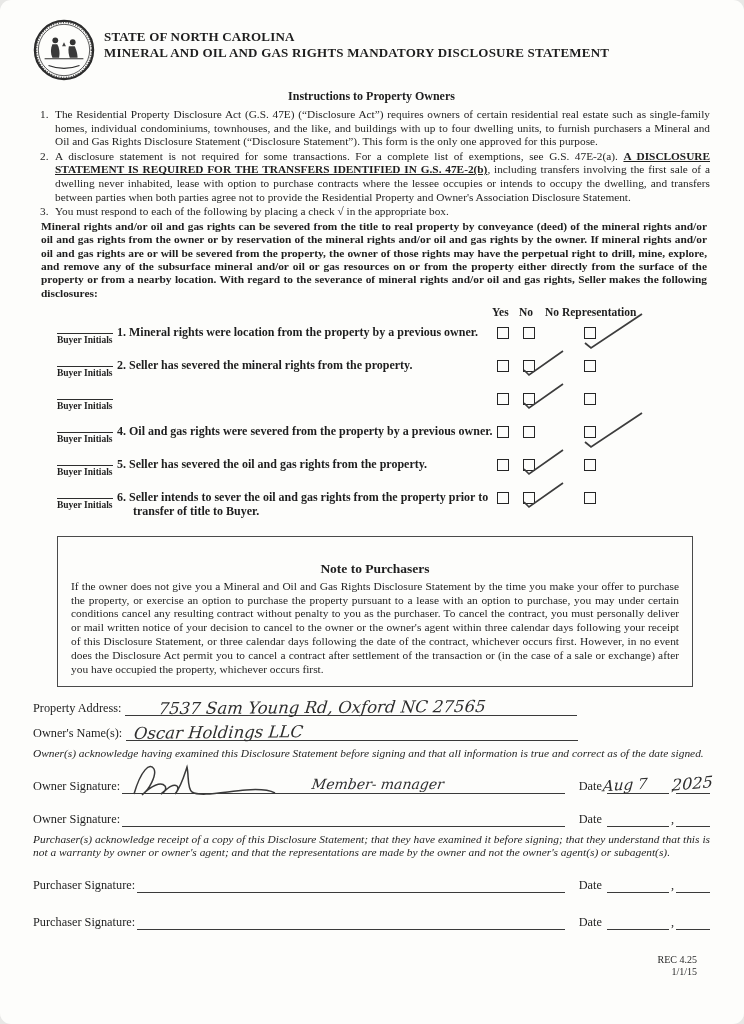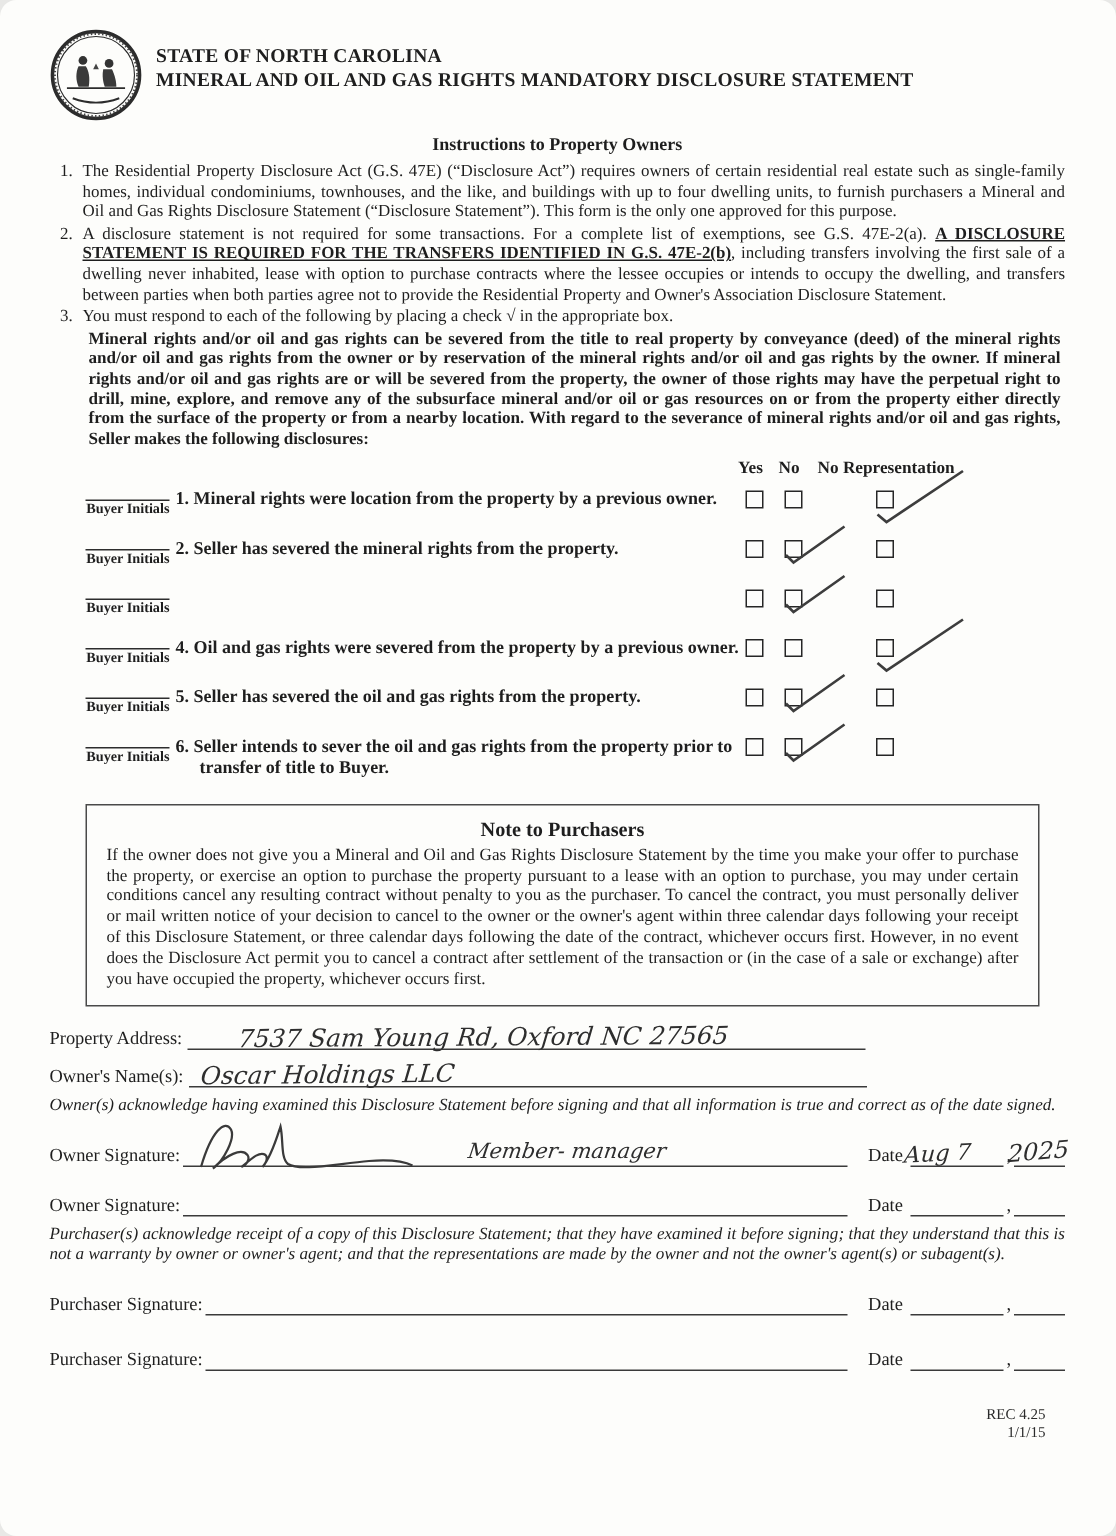--- a/index.html
+++ b/index.html
@@ -21,41 +21,41 @@
   .hdr-titles{margin-top:11px;}
   .hdr-line{font-weight:bold;font-size:13px;line-height:16px;letter-spacing:.2px;}
   
   .instr-head{text-align:center;font-weight:bold;font-size:12px;margin:7px 0 4px;}
   .instr-item{display:flex;font-size:11.3px;line-height:13.6px;text-align:justify;margin-bottom:1px;}
   .instr-num{flex:0 0 22px;padding-left:7px;box-sizing:border-box;}
   .instr-text{flex:1;}
   .u-bold{font-weight:bold;text-decoration:underline;}
   
   .disc-head{text-align:center;font-weight:bold;font-size:12.5px;margin:6px 0 2px;}
-  .disc-intro{font-weight:bold;font-size:11.4px;line-height:13.4px;text-align:justify;margin-left:26px;margin-right:3px;}
+  .disc-intro{font-weight:bold;font-size:11.4px;line-height:13.4px;text-align:justify;margin-left:8px;margin-right:3px;}
   .colhdr{position:relative;height:15px;margin-top:6px;font-weight:bold;font-size:11.5px;}
   .colhdr span{position:absolute;top:0;}
   .col-yes{left:459px;}
   .col-no{left:486px;}
   .col-norep{left:512px;}
   .disc-rows{margin-top:5px;}
   .disc-row{position:relative;min-height:16px;margin-bottom:17px;}
   .initials{position:absolute;left:24px;top:7px;width:56px;border-top:1.1px solid #2d2d2d;
-            text-align:right;font-size:9.5px;padding-top:1px;font-weight:bold;}
+            text-align:left;font-size:9.5px;padding-top:1px;font-weight:bold;}
   .disc-text{margin-left:84px;width:366px;font-weight:bold;font-size:12px;line-height:13.8px;
              padding-left:16px;text-indent:-16px;}
   .cb{position:absolute;top:1px;width:10px;height:10px;border:1.3px solid #262626;background:#fdfdfb;}
   .cb-yes{left:464px;}
   .cb-no{left:490px;}
   .cb-norep{left:551px;}
   .cb svg{position:absolute;left:-3px;top:-17px;overflow:visible;display:none;}
   .cb.checked svg{display:block;}
   
   .notebox{border:1.5px solid #4a4a4a;margin:3px 0 0 24px;width:636px;box-sizing:border-box;
-           padding:8px 13px 10px;}
+           padding:24px 13px 10px;}
   .note-head{text-align:center;font-weight:bold;font-size:13.5px;margin-bottom:3px;}
   .note-body{font-size:11.4px;line-height:13.8px;text-align:justify;}
   
   .field-row{display:flex;align-items:flex-end;margin-top:11px;font-size:12.3px;}
   .field-label{white-space:nowrap;}
   .wline{position:relative;border-bottom:1.2px solid #3a3a3a;height:17px;}
   .addr-line{flex:0 0 452px;margin-left:4px;}
   .hand{font-family:"DejaVu Serif", serif;font-style:italic;color:#2e2e2e;white-space:nowrap;}
   .hand-addr{position:absolute;left:34px;bottom:-2px;font-size:16.5px;transform:skewX(-6deg) rotate(-.4deg);}
   .hand-owner{position:absolute;left:8px;bottom:-2px;font-size:16.5px;transform:skewX(-6deg) rotate(-.6deg);}

